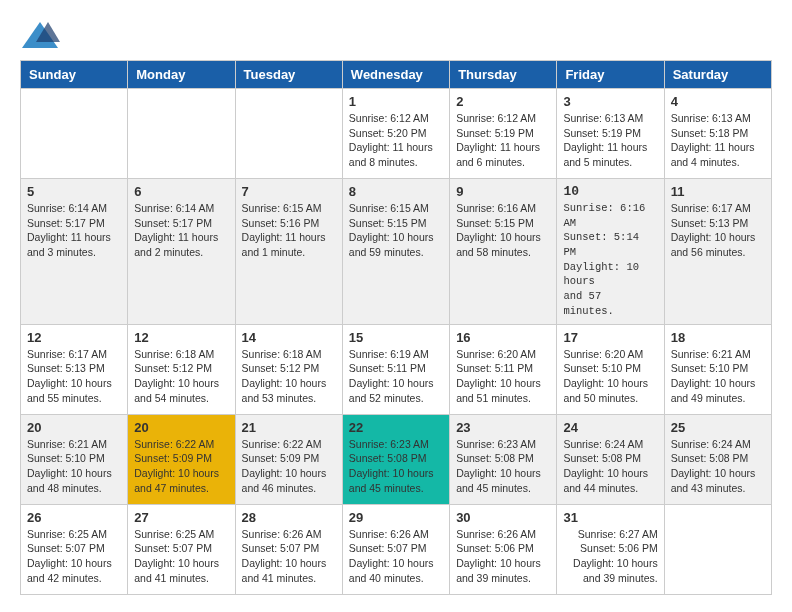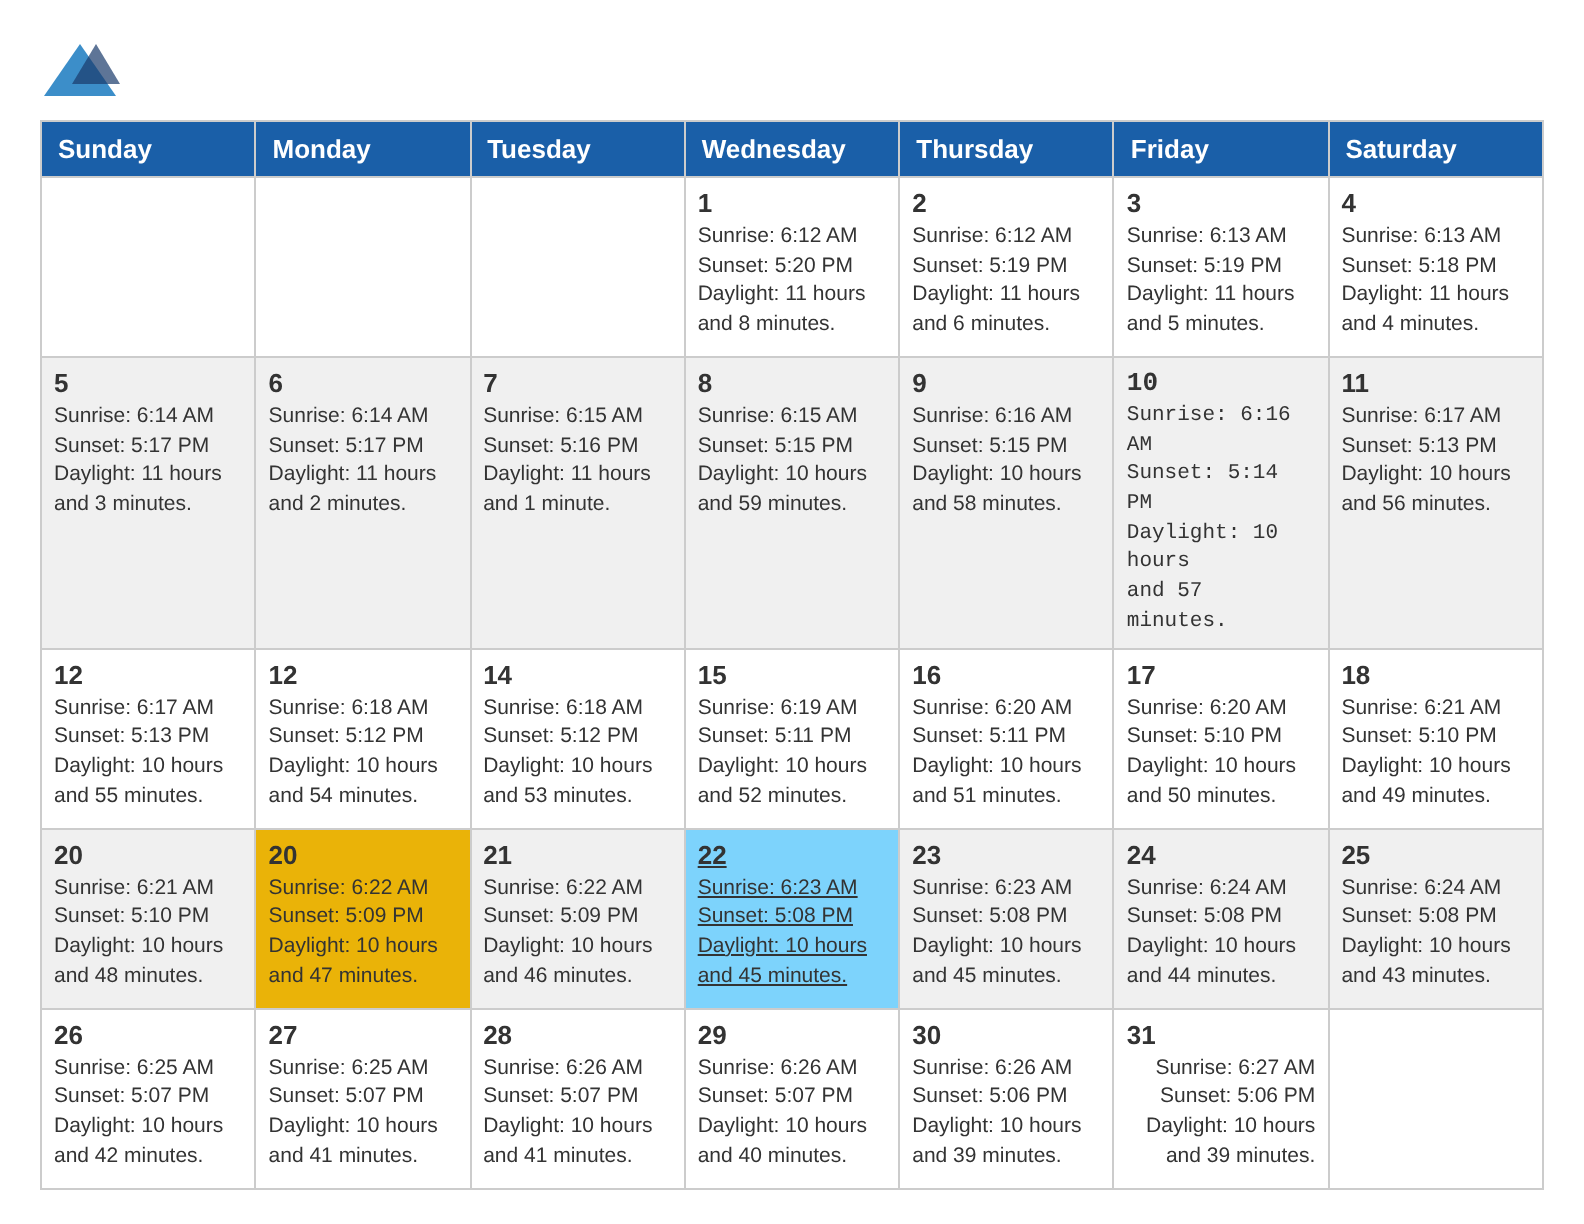--- a/index.html
+++ b/index.html
@@ -260,21 +260,21 @@
 Daylight: 10 hours
 and 47 minutes.</div>
         </td>
         <td style="background: rgb(240, 240, 240);">
           <span class="day-number">21</span>
           <div class="day-info" style="white-space: pre-line;">Sunrise: 6:22 AM
 Sunset: 5:09 PM
 Daylight: 10 hours
 and 46 minutes.</div>
         </td>
-        <td style="background: #7dd3fc; text-decoration: underline;">
+        <td style="background: #14b8a6;">
           <span class="day-number">22</span>
           <div class="day-info" style="white-space: pre-line;">Sunrise: 6:23 AM
 Sunset: 5:08 PM
 Daylight: 10 hours
 and 45 minutes.</div>
         </td>
         <td style="background: rgb(240, 240, 240); margin-top: 40px;">
           <span class="day-number">23</span>
           <div class="day-info" style="white-space: pre-line;">Sunrise: 6:23 AM
 Sunset: 5:08 PM

